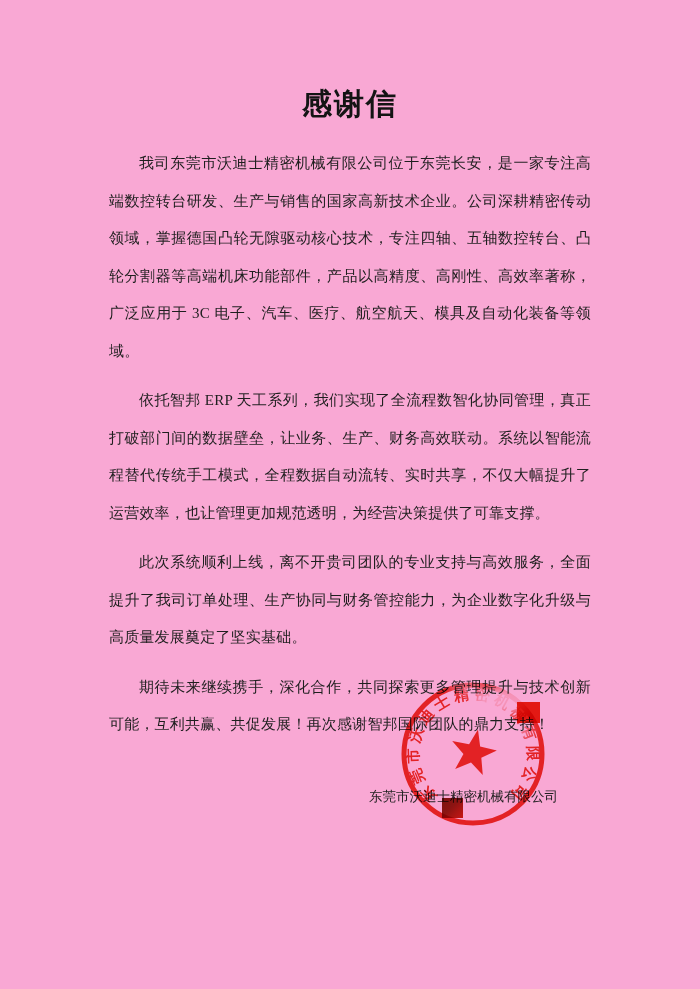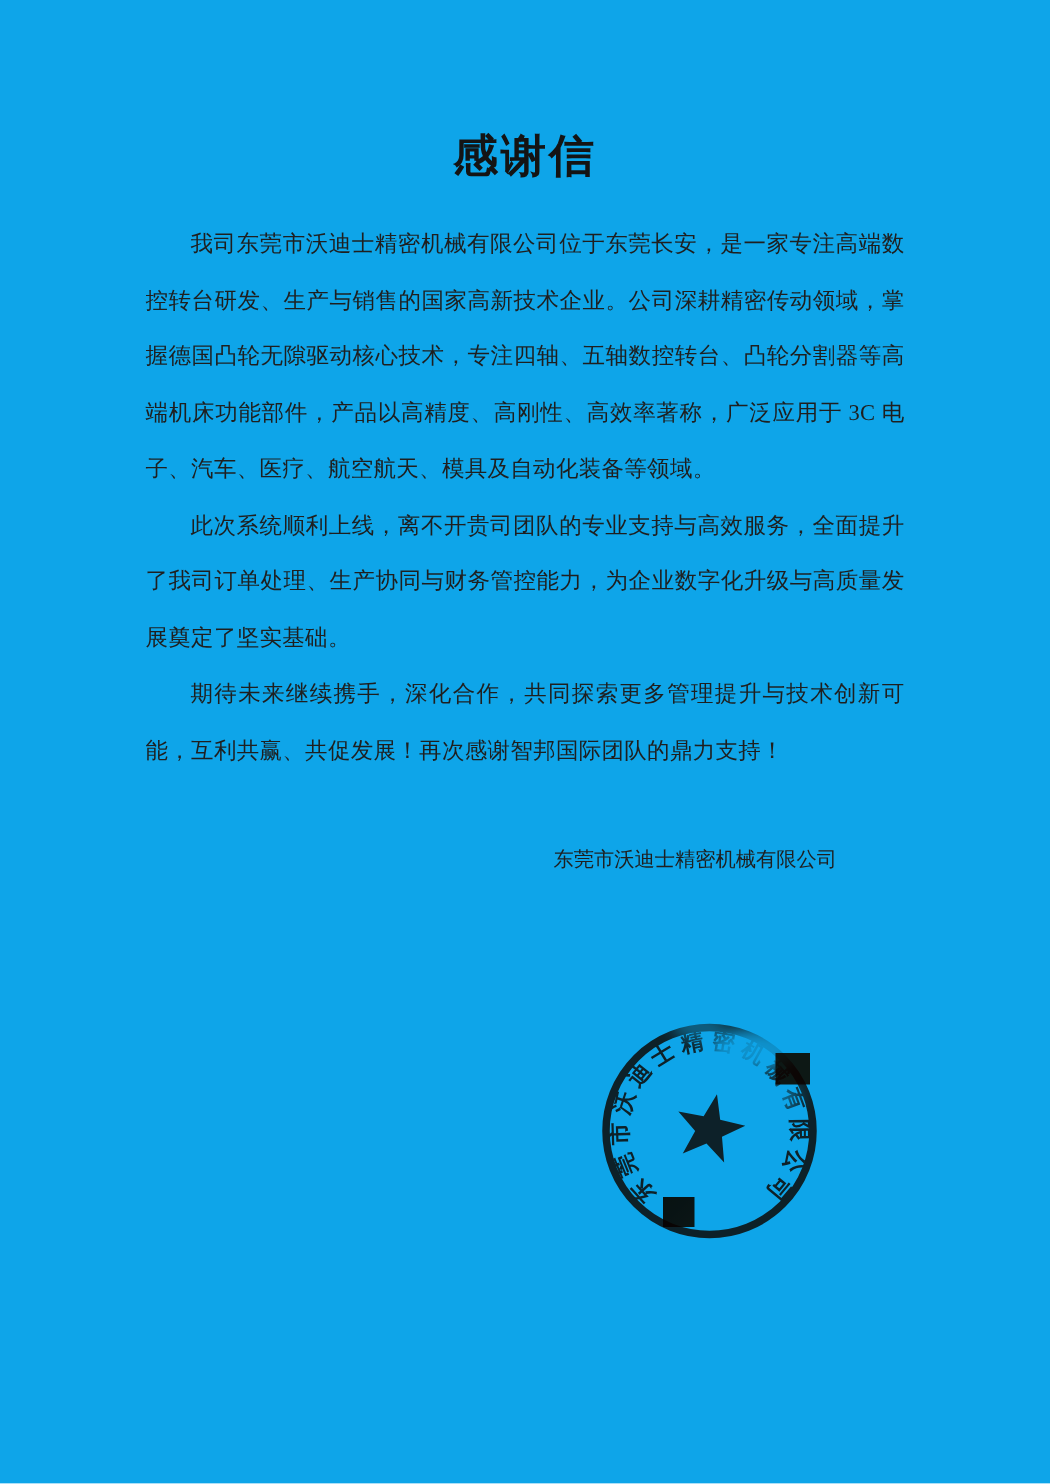--- a/index.html
+++ b/index.html
@@ -1,21 +1,21 @@
 <!DOCTYPE html>
 <html><head>
 <meta charset="utf-8">
 <style>
   * { margin:0; padding:0; box-sizing:border-box; }
   html, body { background:#ffffff; }
   .page {
     position:relative;
     width:700px; height:989px;
     margin:0 auto;
-    background:#0ea5e9;
+    background:#f9a8d4;
     font-family:"Liberation Serif","DejaVu Serif",serif;
     color:#1f1f1f;
     overflow:hidden;
   }
   .title {
     margin-top:84px;
     text-align:center;
     font-size:30px;
     font-weight:700;
     letter-spacing:2px;
@@ -25,21 +25,21 @@
     width:506px;
     margin:20px auto 0;
     font-size:15px;
     line-height:37.5px;
     text-align:justify;
     text-align-last:left;
     letter-spacing:0.2px;
   }
   .body-text p {
     text-indent:2em;
-    margin:0;
+    margin:12px;
   }
   .sig-block {
     width:506px;
     margin:34px auto 0;
     text-align:right;
     padding-right:45px;
     font-size:13.5px;
     line-height:38px;
     color:#1f1f1f;
   }
@@ -68,20 +68,21 @@
 </style>
 </head>
 <body>
 
 <div class="page">
 
   <h1 class="title">感谢信</h1>
 
   <div class="body-text">
     <p>我司东莞市沃迪士精密机械有限公司位于东莞长安，是一家专注高端数控转台研发、生产与销售的国家高新技术企业。公司深耕精密传动领域，掌握德国凸轮无隙驱动核心技术，专注四轴、五轴数控转台、凸轮分割器等高端机床功能部件，产品以高精度、高刚性、高效率著称，广泛应用于 3C 电子、汽车、医疗、航空航天、模具及自动化装备等领域。</p>
+    <p>依托智邦 ERP 天工系列，我们实现了全流程数智化协同管理，真正打破部门间的数据壁垒，让业务、生产、财务高效联动。系统以智能流程替代传统手工模式，全程数据自动流转、实时共享，不仅大幅提升了运营效率，也让管理更加规范透明，为经营决策提供了可靠支撑。</p>
     <p>此次系统顺利上线，离不开贵司团队的专业支持与高效服务，全面提升了我司订单处理、生产协同与财务管控能力，为企业数字化升级与高质量发展奠定了坚实基础。</p>
     <p>期待未来继续携手，深化合作，共同探索更多管理提升与技术创新可能，互利共赢、共促发展！再次感谢智邦国际团队的鼎力支持！</p>
   </div>
 
   <div class="sig-block">
     <div>东莞市沃迪士精密机械有限公司</div>
   </div>
 
   <div class="stamp-layer">
     <svg width="152" height="152" viewBox="0 0 152 152" xmlns="http://www.w3.org/2000/svg">

